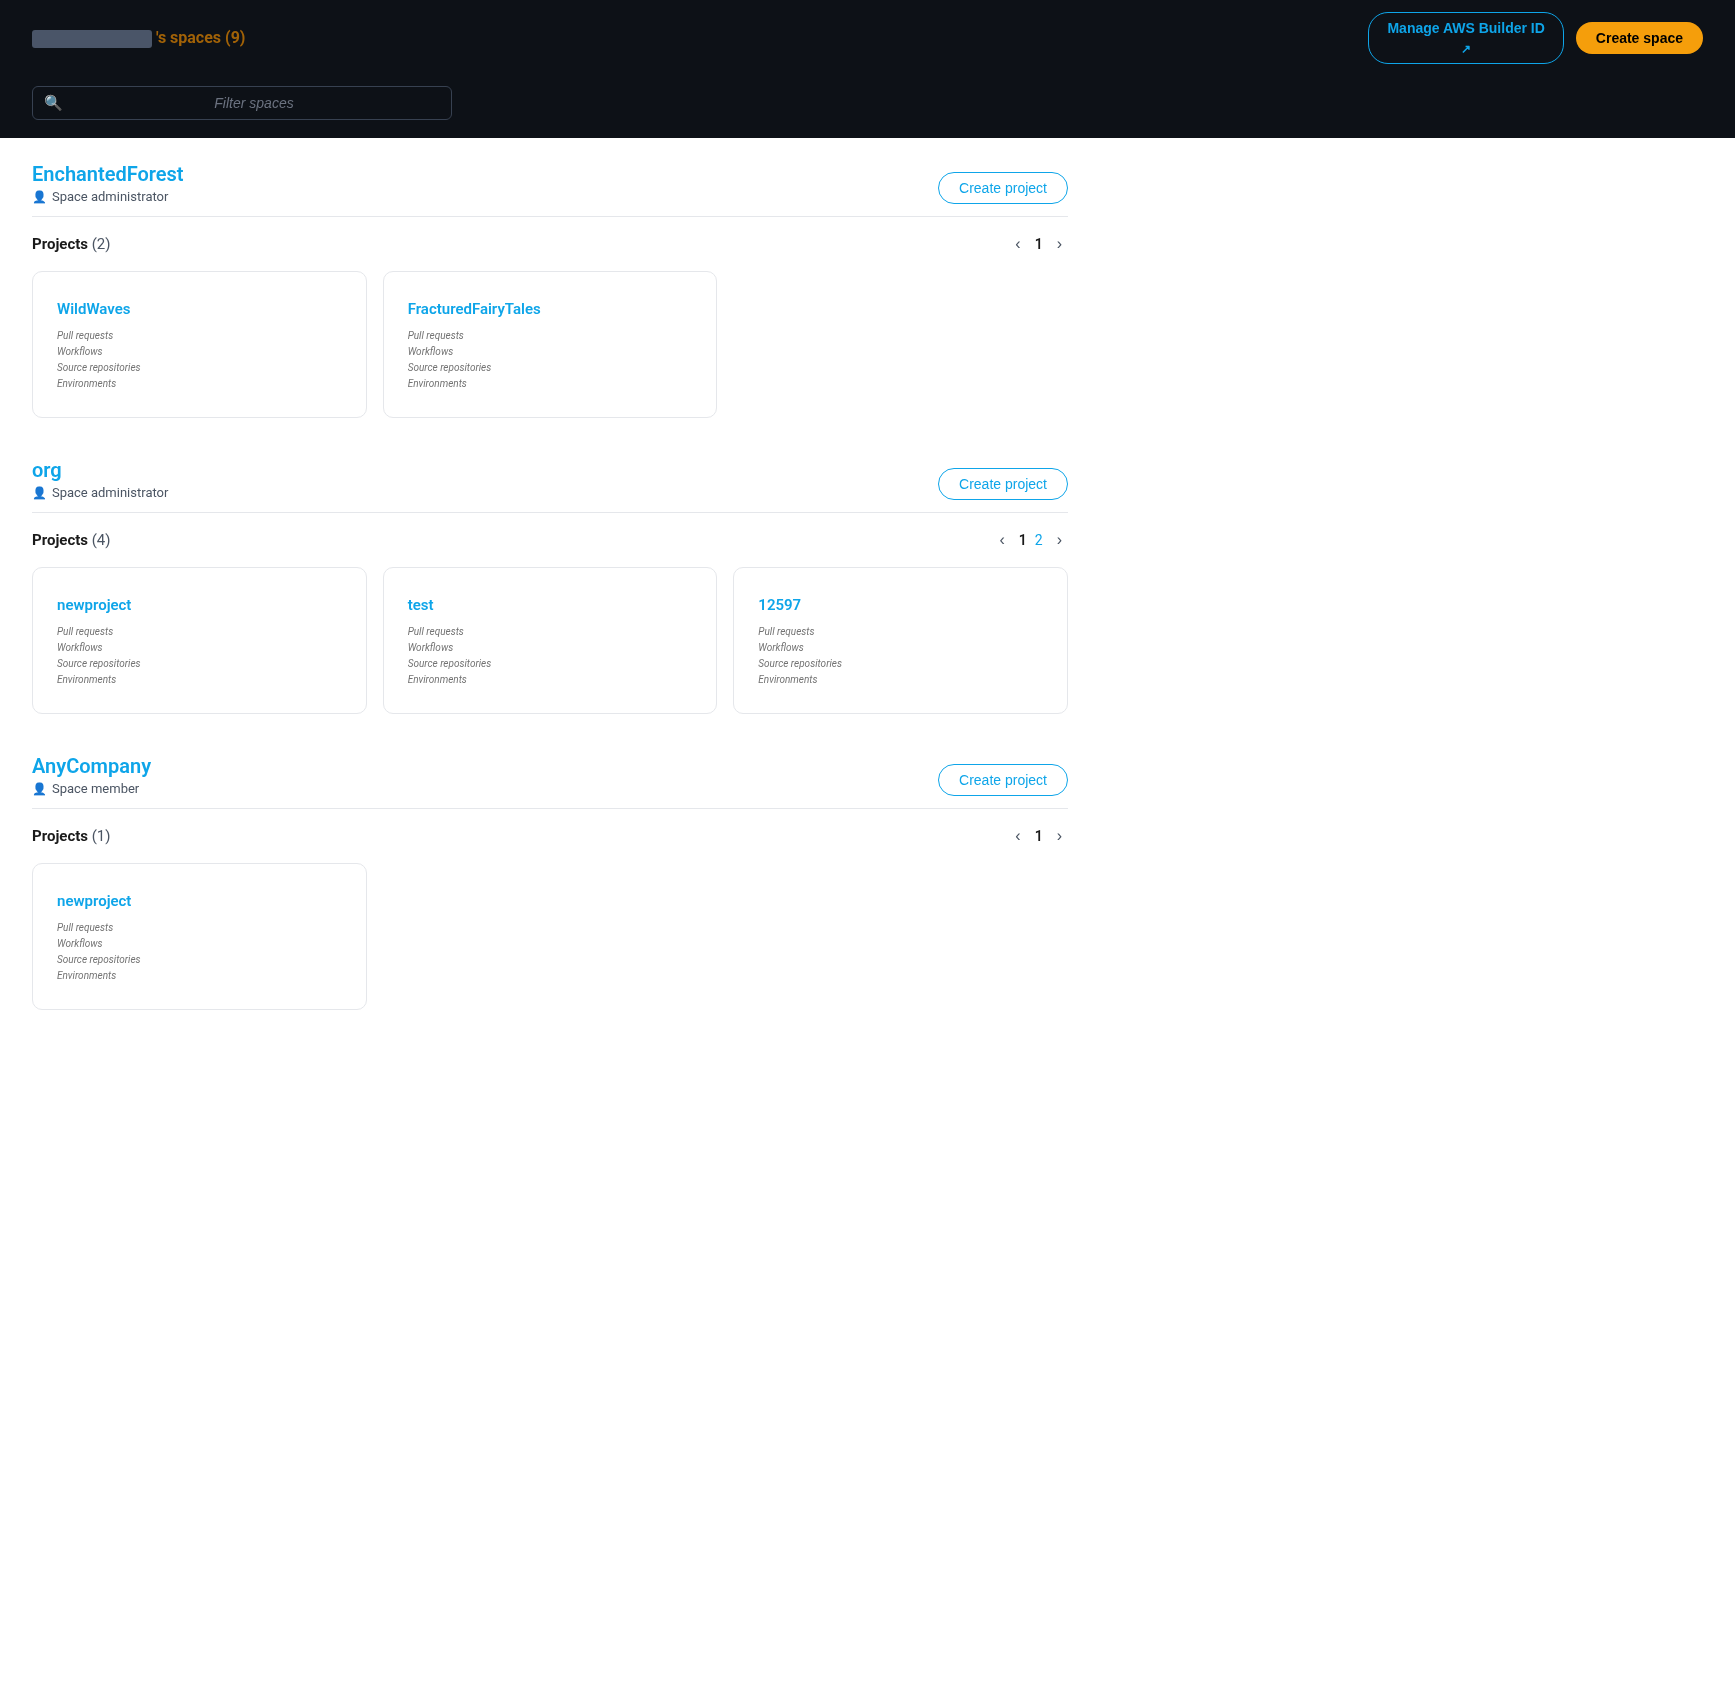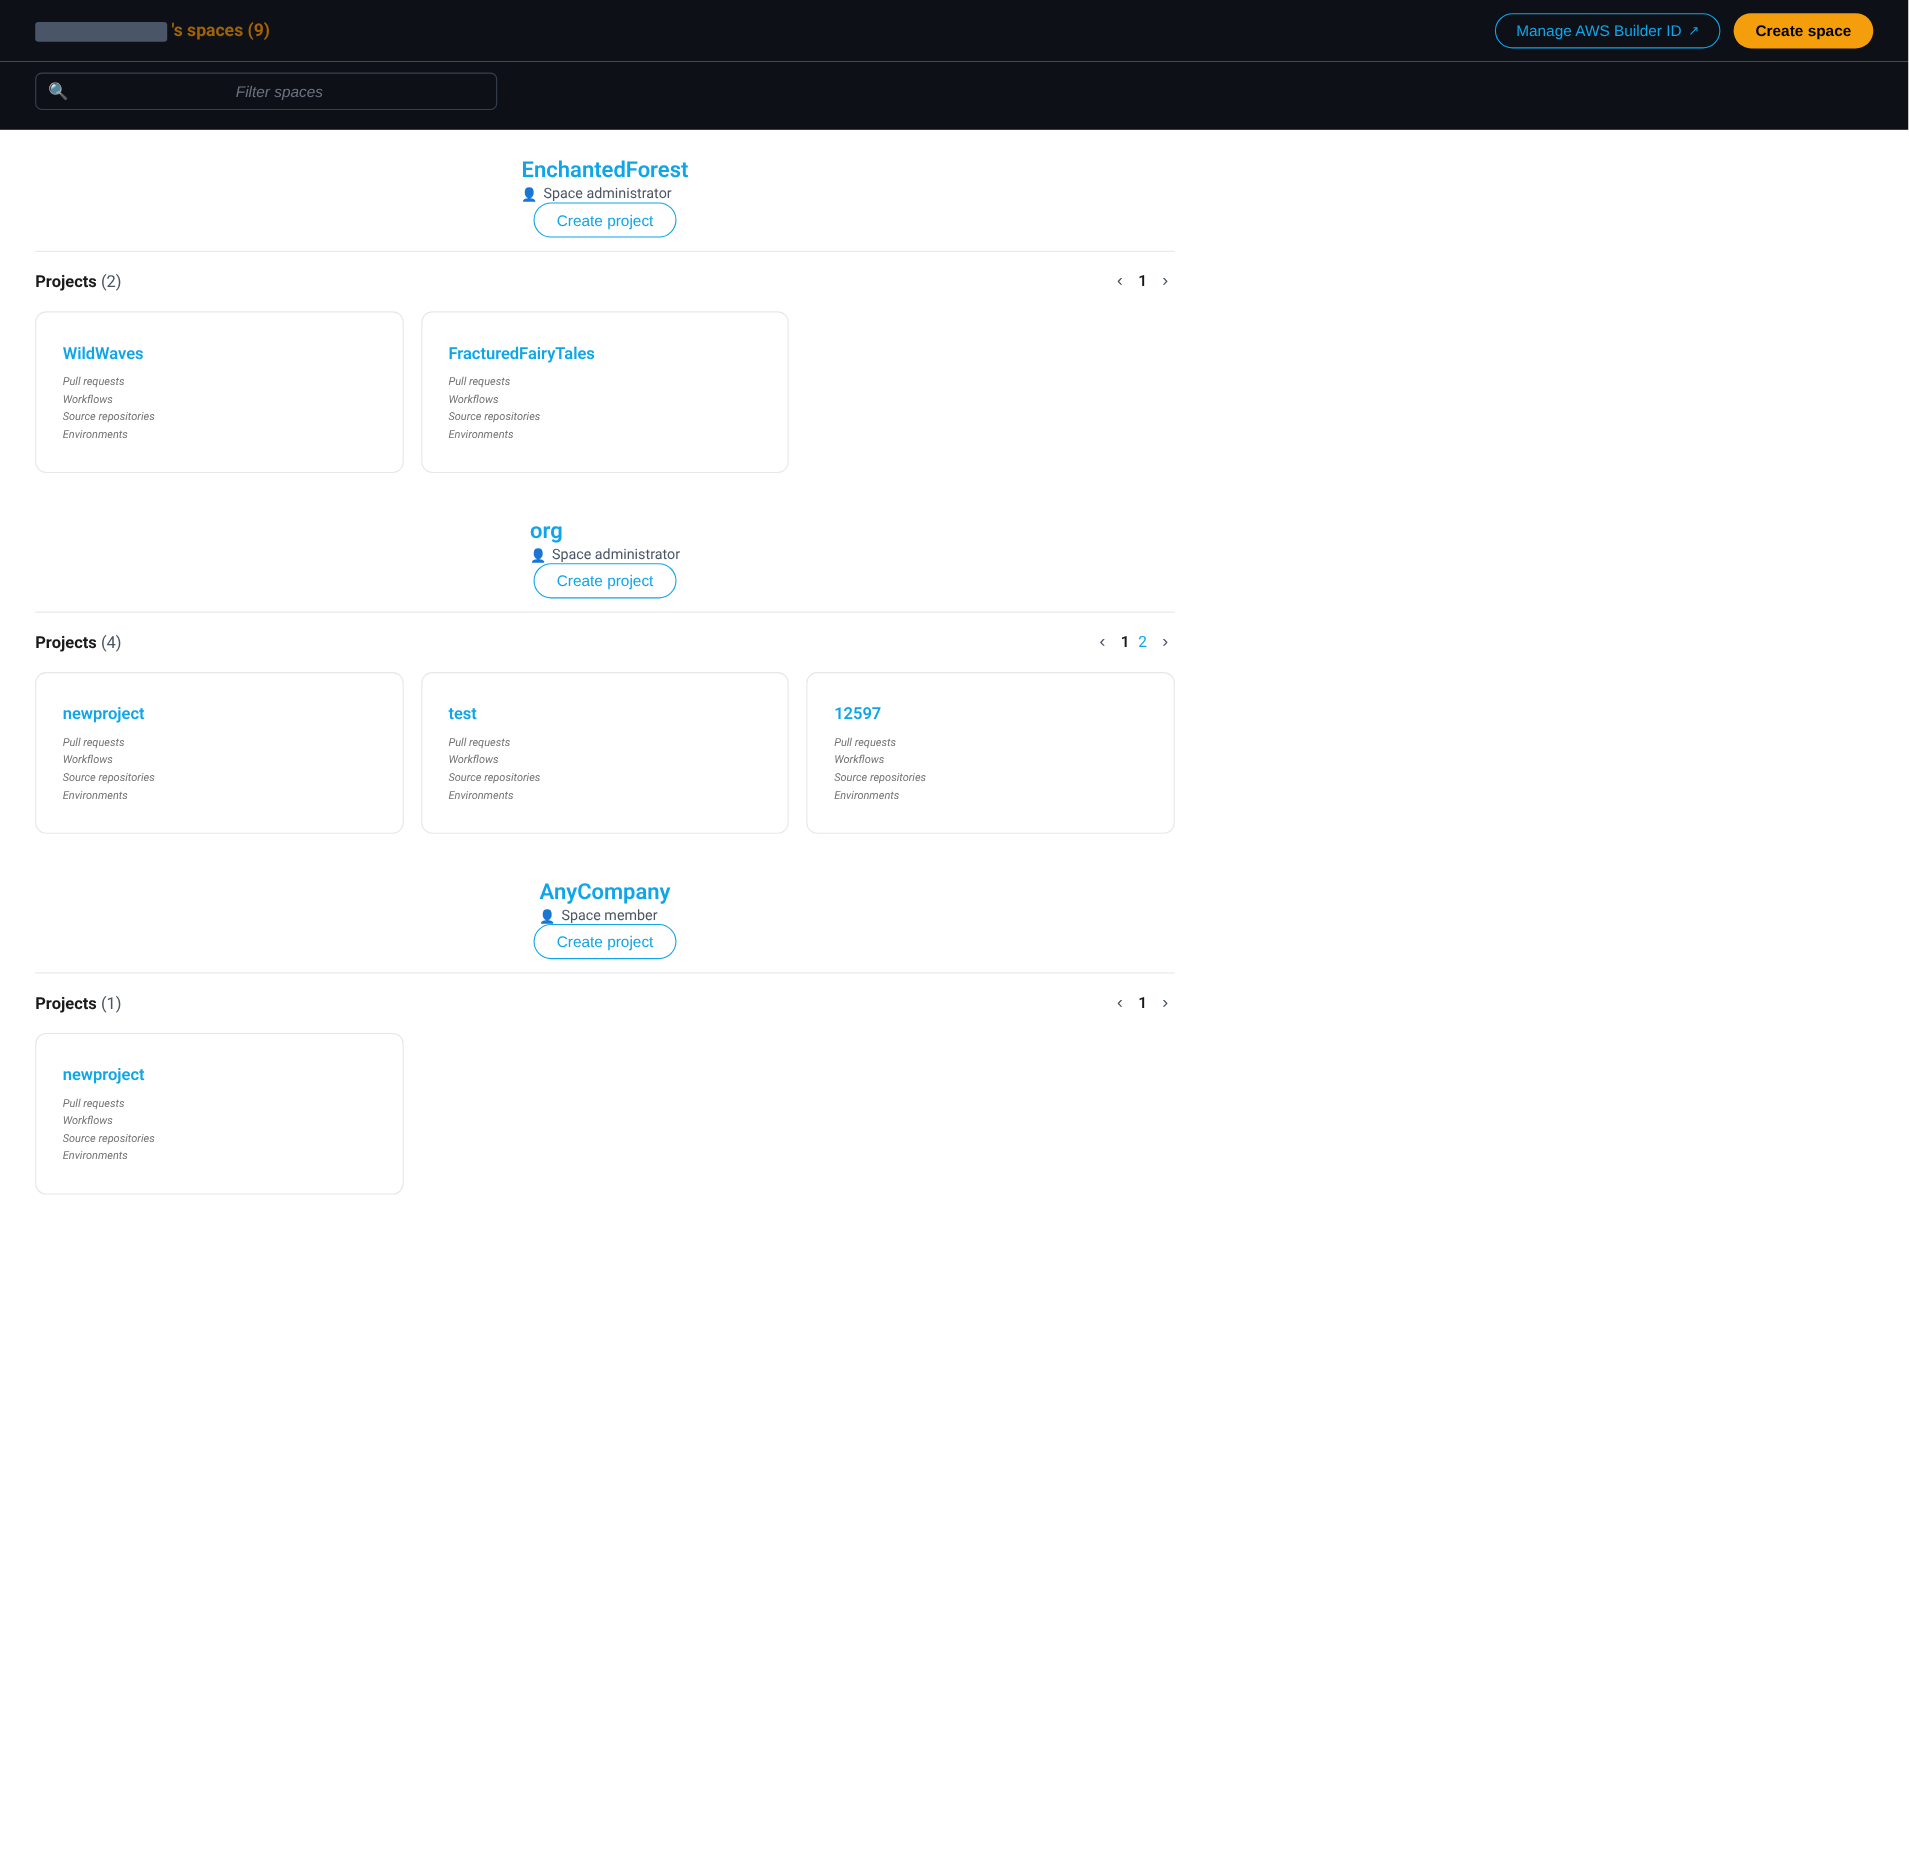--- a/index.html
+++ b/index.html
@@ -38,25 +38,26 @@
       gap: 12px;
       align-items: center;
     }
     .btn-manage {
       border: 1.5px solid #0ea5e9;
       background: transparent;
       color: #0ea5e9;
       border-radius: 20px;
       padding: 7px 18px;
       font-size: 14px;
-      font-weight: 400;
+      font-weight: 700;
       cursor: pointer;
       display: flex;
       align-items: center;
       gap: 6px;
+      flex-direction: column;
     }
     .btn-create-space {
       background: #f59e0b;
       border: none;
       border-radius: 20px;
       padding: 8px 20px;
       font-size: 14px;
       font-weight: 600;
       color: #000000;
       cursor: pointer;
@@ -97,24 +98,23 @@
       padding: 24px 32px;
       max-width: 1100px;
     }
 
     
     .space-section {
       margin-bottom: 40px;
     }
     .space-header {
       display: flex;
-      align-items: center;
+      align-items: flex-end;
       justify-content: space-between;
       margin-bottom: 4px;
-      flex-direction: column;
     }
     .space-name-wrap {}
     .space-name {
       font-size: 20px;
       font-weight: 600;
       color: #0ea5e9;
       cursor: pointer;
       text-decoration: none;
     }
     .space-role {

